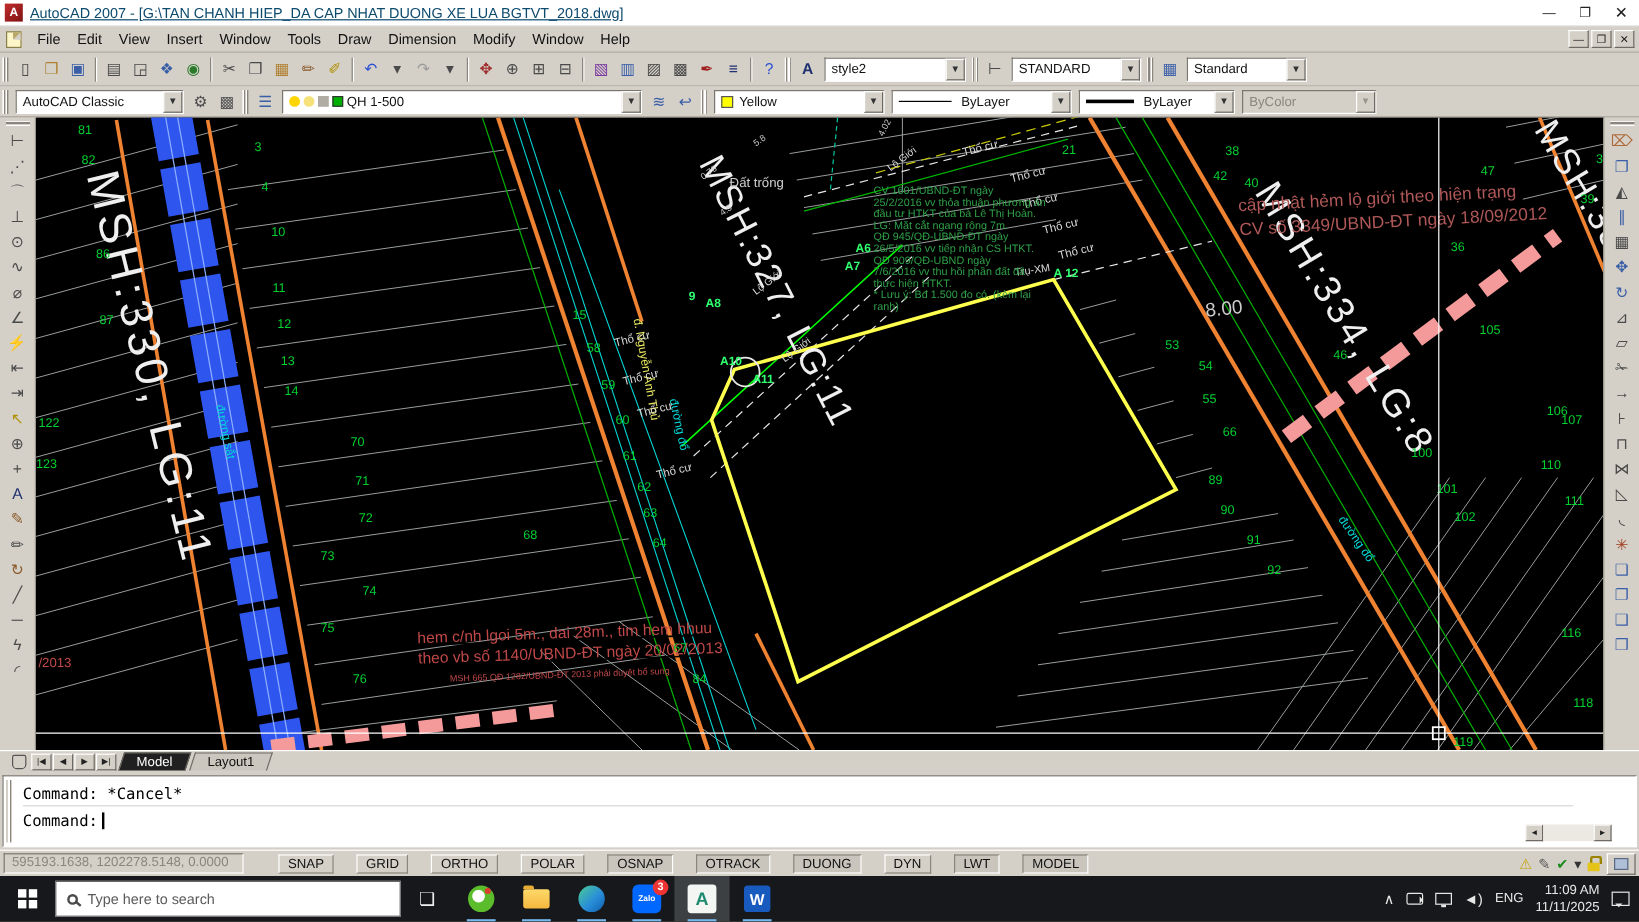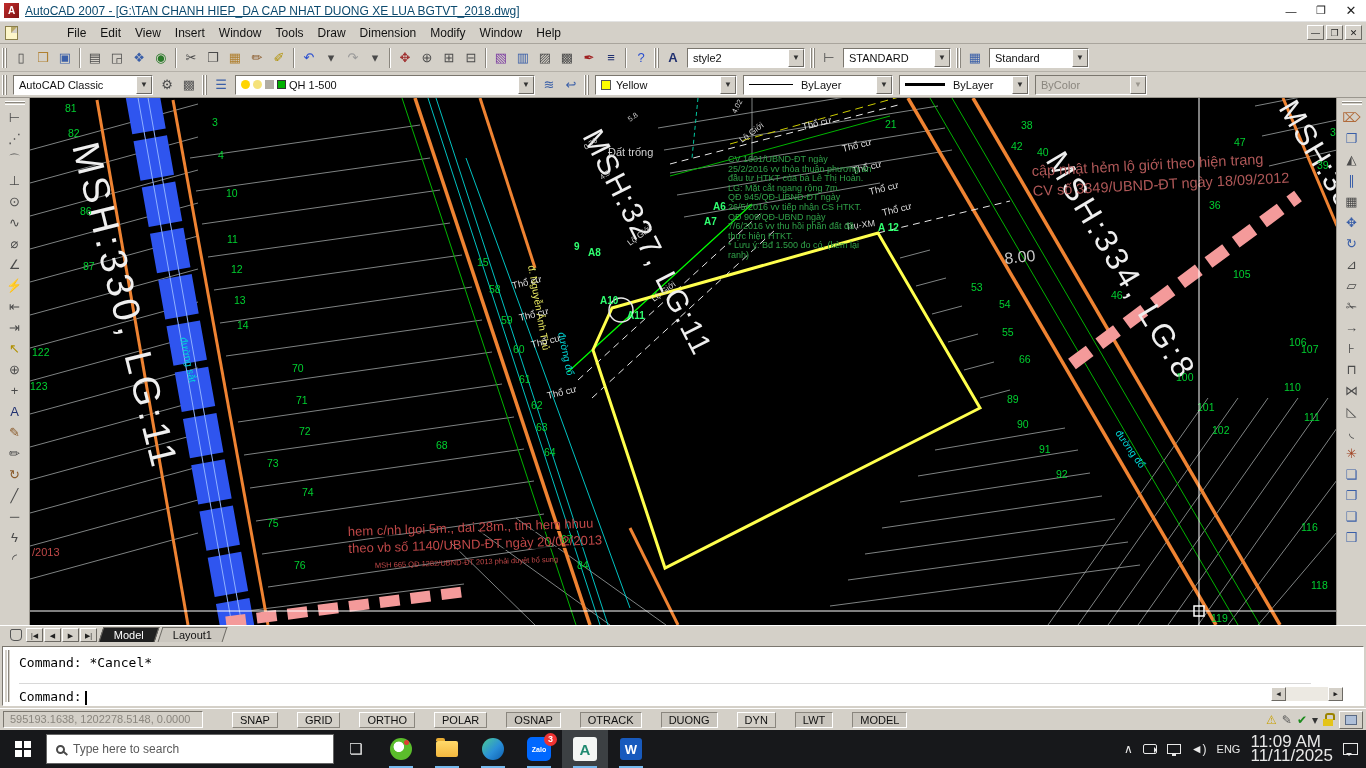--- a/index.html
+++ b/index.html
@@ -13,21 +13,21 @@
   .acad-ico { width:15px; height:15px; background:linear-gradient(135deg,#c22b2b,#7e1414);
     color:#fff; font-size:10px; font-weight:bold; text-align:center; line-height:15px; margin-right:6px; }
   .title-text { font-size:12px; color:#0c4a6e; white-space:nowrap;text-decoration:underline; }
   .win-controls { margin-left:auto; display:flex; height:100%; }
   .win-controls .wbtn { width:30px; height:100%; display:flex; align-items:center; justify-content:center;
     font-size:11px; color:#222; }
   .win-controls .wbtn:last-child { font-size:13px; }
 
   
   .menubar { position:absolute; top:22px; left:0; right:0; height:22px; background:#d4d0c8;
-    display:flex; align-items:center; border-bottom:1px solid #a9a59d;gap:36px; }
+    display:flex; align-items:center; border-bottom:1px solid #a9a59d; }
   .doc-ico { width:13px; height:14px; background:#fdf6c9; border:1px solid #8a7f4a; margin:0 6px 0 5px; position:relative; }
   .doc-ico:after { content:""; position:absolute; right:0; top:0; border:3px solid; border-color:#b8a868 #d4d0c8 #d4d0c8 #b8a868; }
   .menu-item { font-size:12px; color:#111; padding:2px 7px; }
   .child-controls { margin-left:auto; display:flex; gap:2px; padding-right:4px; }
   .child-controls .cbtn { width:17px; height:15px; font-size:9px; line-height:14px; text-align:center;
     background:#d4d0c8; border:1px solid; border-color:#fff #6d6a64 #6d6a64 #fff; color:#222; }
 
   
   .tb { position:absolute; left:0; right:0; background:#d4d0c8; display:flex; align-items:center; }
   .tb1 { top:44px; height:28px; border-bottom:1px solid #b5b1a9; }
@@ -75,21 +75,21 @@
   .pent { width:12px; height:12px; border:1px solid #555; border-radius:2px 2px 4px 4px; margin-left:8px; position:absolute; left:2px; }
 
   
   .cmdwin { position:absolute; top:643px; left:0; right:0; height:65px; background:#d4d0c8; padding:3px 2px 2px 2px;text-decoration:underline; }
   .cmdinner { position:relative; height:100%; background:#fff; border:1px solid; border-color:#7a766e #fff #fff #7a766e;
     font-family:"DejaVu Sans Mono", monospace; font-size:13px; color:#000; }
   .cmdgrip { position:absolute; left:2px; top:3px; bottom:3px; width:6px;
     background:linear-gradient(90deg,#d4d0c8 0 2px,#fff 2px 3px,#8a867e 3px 4px,#d4d0c8 4px 5px,#fff 5px 6px); }
   .cmdline { position:absolute; left:16px; white-space:pre; }
   .cmdline.l1 { top:8px; }
-  .cmdline.l2 { top:36px; border-top:1px solid #d8d8d8; width:95%; padding-top:5px; }
+  .cmdline.l2 { top:24px; border-top:1px solid #d8d8d8; width:95%; padding-top:5px; }
   .caret { display:inline-block; width:2px; height:14px; background:#000; vertical-align:middle; margin-left:3px; }
   .cmdscroll { position:absolute; right:20px; bottom:4px; width:72px; height:14px; display:flex; }
   .cmdscroll .sa { width:15px; height:14px; background:#d4d0c8; border:1px solid; border-color:#fff #6d6a64 #6d6a64 #fff;
     font-size:7px; line-height:12px; text-align:center; color:#222; }
   .cmdscroll .track { flex:1; background:#ece9e2; }
 
   
   .statusbar { position:absolute; top:708px; left:0; right:0; height:22px; background:#d4d0c8;
     display:flex; align-items:center; border-top:1px solid #fff; padding:0 3px; }
   .coords { width:200px; height:17px; font-size:11px; color:#8a867e; background:#d4d0c8;
@@ -130,21 +130,21 @@
     display:flex; align-items:center; justify-content:center; }
   .ico-word { width:22px; height:22px; border-radius:3px; background:#185abd; color:#fff; font-weight:bold; font-size:13px;
     display:flex; align-items:center; justify-content:center; }
   .systray { margin-left:auto; display:flex; align-items:center; gap:10px; color:#e8e8e8; padding-right:8px; }
   .sysico { font-size:12px; color:#e8e8e8; }
   .net { width:14px; height:10px; border:1px solid #e8e8e8; position:relative; }
   .net:after { content:""; position:absolute; left:4px; bottom:-3px; width:4px; height:2px; background:#e8e8e8; }
   .cam { width:14px; height:10px; border:1px solid #e8e8e8; border-radius:2px; position:relative; }
   .cam:after { content:""; position:absolute; right:-4px; top:2px; border:3px solid transparent; border-left-color:#e8e8e8; }
   .lang { font-size:11px; }
-  .clockblk { text-align:left; font-size:17px; line-height:14px; }
+  .clockblk { text-align:right; font-size:11px; line-height:14px; }
   .bubble { width:15px; height:12px; border:1px solid #e8e8e8; position:relative; }
   .bubble:after { content:""; position:absolute; left:2px; bottom:-5px; border:3px solid transparent; border-top-color:#e8e8e8; }
   .mini-lock { position:relative; width:11px; height:13px; display:inline-block; }
   .mini-lock:before { content:""; position:absolute; top:0; left:2px; width:6px; height:5px; border:2px solid #9a8300; border-bottom:none; border-radius:3px 3px 0 0; }
   .mini-lock:after { content:""; position:absolute; bottom:0; left:0; width:10px; height:7px; background:#e4c419; }
 </style>
 </head>
 <body>
 
 <div class="screen">

